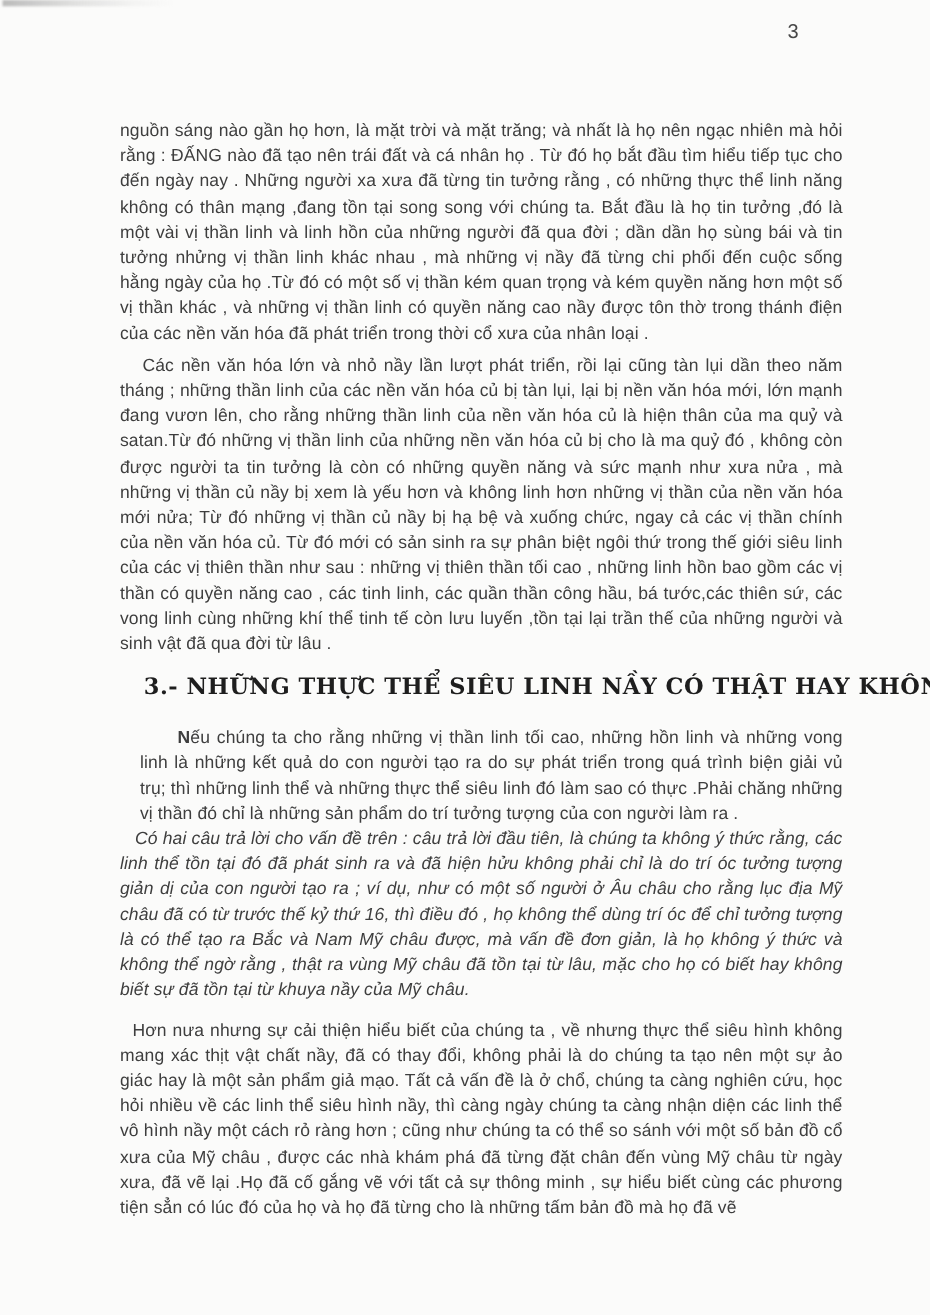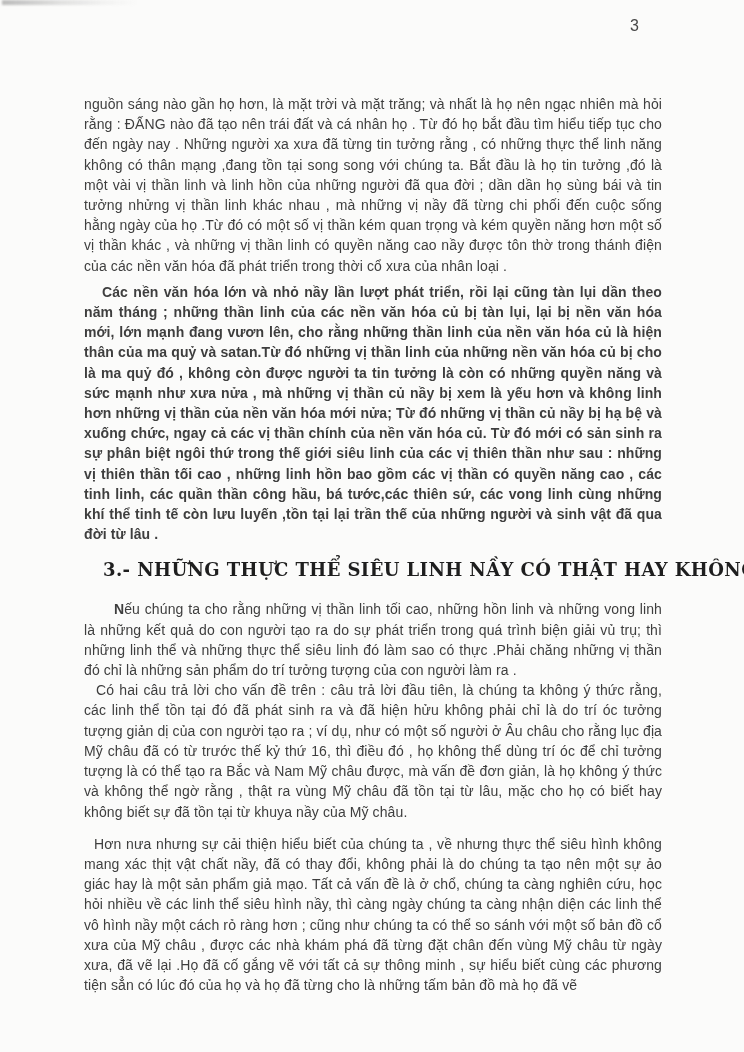--- a/index.html
+++ b/index.html
@@ -30,36 +30,36 @@
   }
   .page-number {
     position: absolute;
     top: 17px;
     left: 630px;
     font-size: 16px;
     color: #474747;
   }
   .content {
     position: absolute;
-    left: 84px;
+    left: 96px;
     top: 94px;
     width: 578px;
   }
   .content p {
     margin: 0;
     font-size: 14px;
     line-height: 20.2px;
     text-align: justify;
     letter-spacing: 0.1px;
     color: #3e3e3e;
   }
-  p.para-2 { margin-top: 6px; text-indent: 18px; font-weight: bold; }
-  p.para-3 { text-indent: 30px; }
+  p.para-2 { margin-top: 6px; text-indent: 18px; }
+  p.para-3 { text-indent: 30px; margin-left: 16px; }
   p.para-3::first-letter { font-weight: bold; }
-  p.para-4 { text-indent: 12px; }
+  p.para-4 { text-indent: 12px; font-style: italic; }
   p.para-5 { text-indent: 10px; margin-top: 12px; }
   .section-heading {
     margin: 15px 0 19px 0;
     padding-left: 19px;
     font-family: "DejaVu Serif", "Liberation Serif", serif;
     font-weight: bold;
     font-size: 18px;
     letter-spacing: 0.4px;
     color: #1e1e1e;
     white-space: nowrap;

